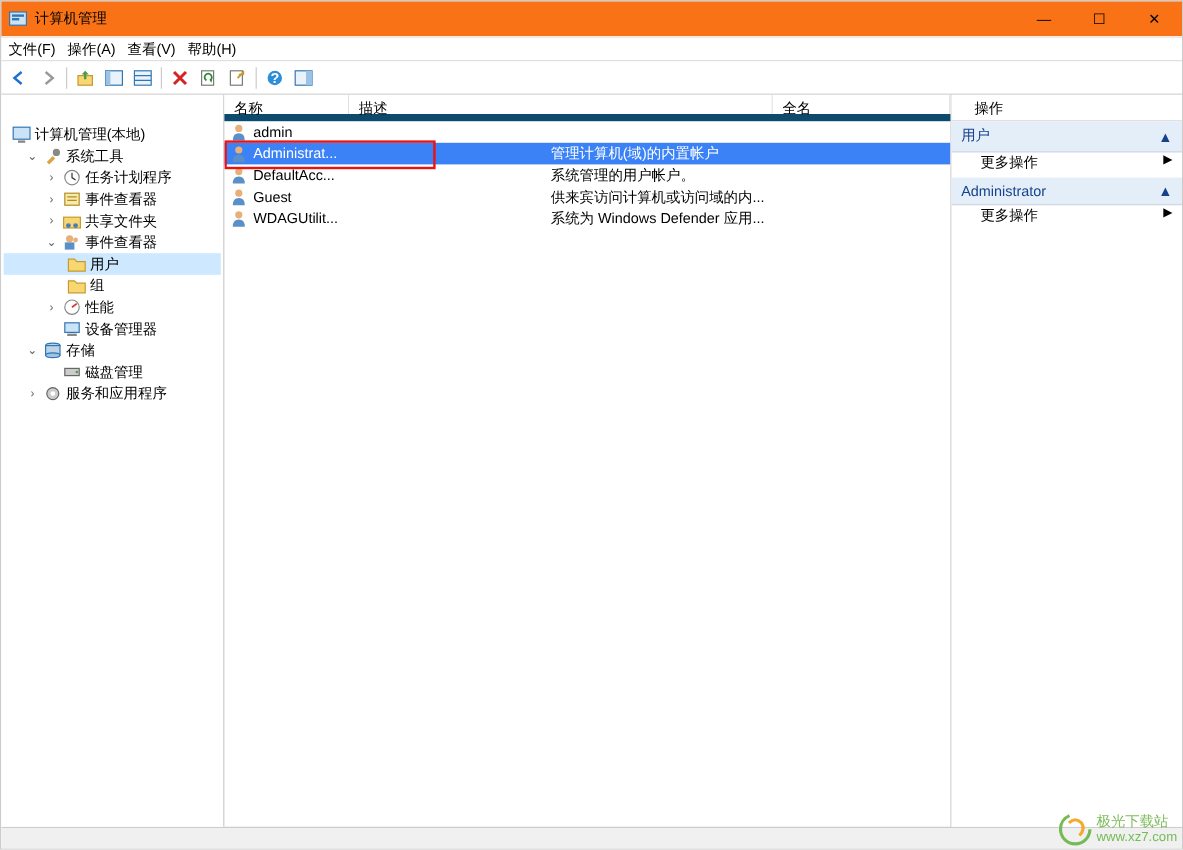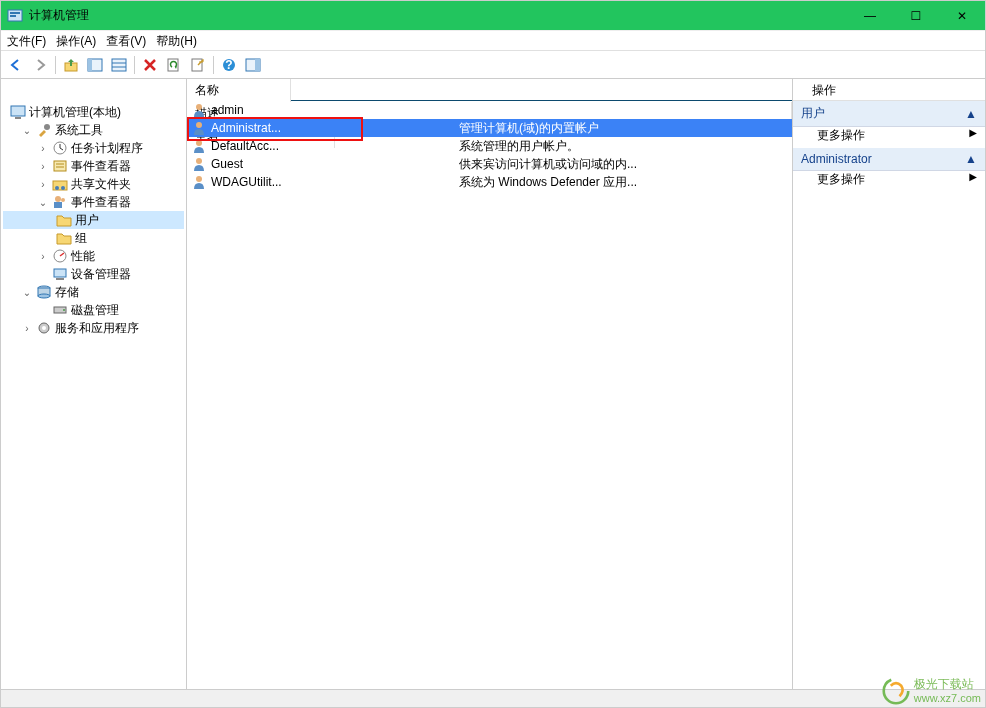--- a/index.html
+++ b/index.html
@@ -1,19 +1,19 @@
 <!DOCTYPE html>
 <html><head>
 <meta charset="utf-8">
 <style>
 * { box-sizing: border-box; margin: 0; padding: 0; font-family: "Microsoft YaHei", "Segoe UI", sans-serif; font-size: 12px; }
 body { width: 986px; height: 708px; background: #fff; border: 1px solid #ccc; position: relative; overflow: hidden; }
 
 
-.titlebar { height: 30px; display: flex; align-items: center; background: #22c55e; border-bottom: 1px solid #eee; }
+.titlebar { height: 30px; display: flex; align-items: center; background: #f97316; border-bottom: 1px solid #eee; }
 .titlebar .icon-app { width: 16px; height: 16px; margin: 0 6px; }
 .titlebar .title { flex: 1; color: #000; }
 .titlebar .winbtns { display: flex; }
 .titlebar .winbtn { width: 46px; height: 30px; display: flex; align-items: center; justify-content: center; color: #000; }
 
 
 .menubar { height: 20px; padding: 2px 6px; display: flex; gap: 10px; border-bottom: 1px solid #e0e0e0; }
 .menubar span { cursor: default; color: #000; }
 
 
@@ -26,21 +26,21 @@
 .tree .row { display: flex; align-items: center; height: 18px; padding: 1px 0; cursor: default; white-space: nowrap; }
 .tree .toggle { width: 12px; text-align: center; color: #666; font-size: 10px; user-select: none; }
 .tree .indent-1 { padding-left: 4px; margin-top: 20px; }
 .tree .indent-2 { padding-left: 18px; }
 .tree .indent-3 { padding-left: 34px; }
 .tree .indent-4 { padding-left: 50px; }
 .tree .row.selected { background: #cde8ff; }
 .tree .row .ticon { width: 16px; height: 16px; margin: 0 3px; flex-shrink: 0; }
 
 .listpane { flex: 1; display: flex; flex-direction: column; border-right: 1px solid #ccc; }
-.listhead { height: 22px; display: flex; border-bottom: 1px solid #0c4a6e; flex-direction: column; }
+.listhead { height: 22px; display: flex; border-bottom: 6px solid #0c4a6e; }
 .listhead .col { border-right: 1px solid #e0e0e0; padding: 3px 8px; color: #000; background: #fff; }
 .col-name { width: 104px; }
 .col-full { width: 148px; }
 .col-desc { flex: 1; }
 .listbody { flex: 1; overflow: auto; position: relative; }
 .listbody .lrow { height: 18px; display: flex; align-items: center; }
 .listbody .lrow.sel { background: #3b82f6; color: #fff; }
 .listbody .lrow .uicon { width: 16px; height: 16px; margin-left: 4px; margin-right: 4px; flex-shrink: 0; }
 .listbody .lrow .c-name { width: 100px; overflow: hidden; white-space: nowrap; }
 .listbody .lrow .c-full { width: 148px; }

